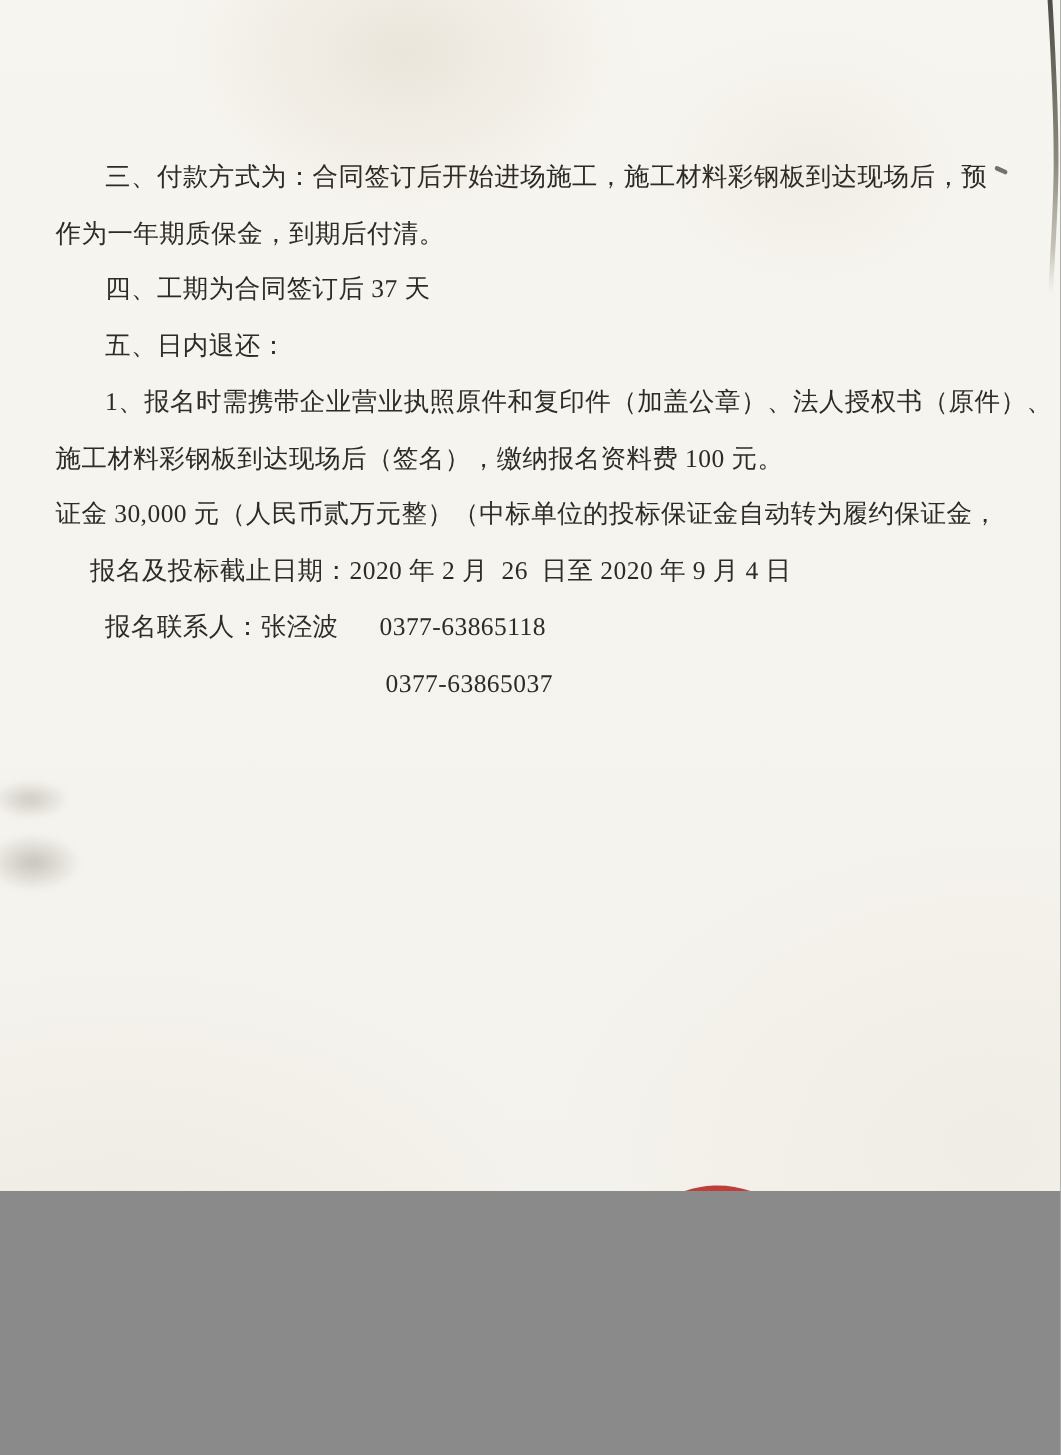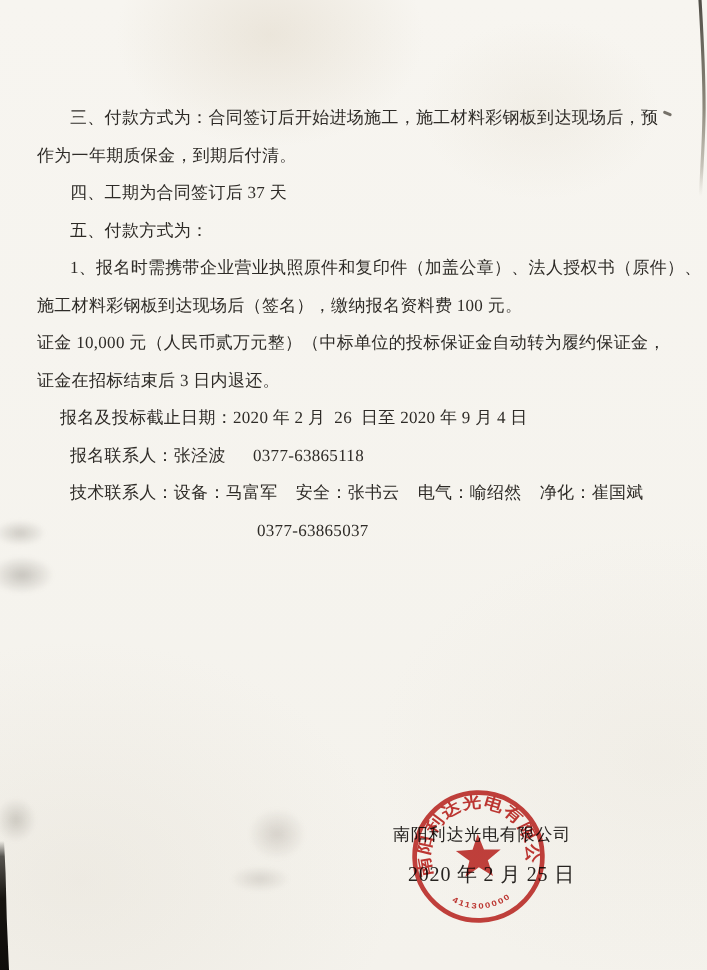--- a/index.html
+++ b/index.html
@@ -1,19 +1,19 @@
 <!DOCTYPE html>
 <html><head>
 <meta charset="utf-8">
 <style>
   html, body { margin: 0; padding: 0; background: #8a8a8a; }
   .page {
     position: relative;
     width: 707px;
-    height: 970px;
+    height: 794px;
     margin: 0 auto;
     overflow: hidden;
     background:
       radial-gradient(220px 160px at 270px 35px, rgba(205,190,165,0.28), transparent 70%),
       radial-gradient(160px 120px at 540px 110px, rgba(215,205,185,0.18), transparent 75%),
       radial-gradient(420px 320px at 80px 880px, rgba(222,216,204,0.30), transparent 75%),
       radial-gradient(380px 300px at 660px 760px, rgba(226,220,208,0.22), transparent 75%),
       linear-gradient(#f7f5f0, #f4f2ec);
     font-family: "Liberation Serif", "DejaVu Serif", serif;
   }
@@ -100,28 +100,26 @@
 </style>
 </head>
 <body>
 
 <div class="page">
 
   <div class="doc-content">
     <div class="doc-line indent-2">三、付款方式为：合同签订后开始进场施工，施工材料彩钢板到达现场后，预</div>
     <div class="doc-line">作为一年期质保金，到期后付清。</div>
     <div class="doc-line indent-2">四、工期为合同签订后 37 天</div>
-    <div class="doc-line indent-2">五、付款方式为：</div>
+    <div class="doc-line indent-2">五、日内退还：</div>
     <div class="doc-line indent-2">1、报名时需携带企业营业执照原件和复印件（加盖公章）、法人授权书（原件）、</div>
     <div class="doc-line">施工材料彩钢板到达现场后（签名），缴纳报名资料费 100 元。</div>
-    <div class="doc-line">证金 10,000 元（人民币贰万元整）（中标单位的投标保证金自动转为履约保证金，</div>
-    <div class="doc-line">证金在招标结束后 3 日内退还。</div>
+    <div class="doc-line">证金 30,000 元（人民币贰万元整）（中标单位的投标保证金自动转为履约保证金，</div>
     <div class="doc-line indent-1">报名及投标截止日期：2020 年 2 月  26  日至 2020 年 9 月 4 日</div>
     <div class="doc-line indent-2">报名联系人：张泾波      0377-63865118</div>
-    <div class="doc-line indent-2">技术联系人：设备：马富军    安全：张书云    电气：喻绍然    净化：崔国斌</div>
     <div class="doc-line phone-center">0377-63865037</div>
   </div>
 
   <div class="signature-company">南阳利达光电有限公司</div>
   <div class="signature-date">2020 年 2 月 25 日</div>
 
   <svg class="seal" viewBox="0 0 136 136" xmlns="http://www.w3.org/2000/svg">
     <defs>
       <path id="ringPath" d="M 22.9 84.4 A 48 48 0 1 1 113.1 84.4" fill="none"></path>
       <path id="serialPath" d="M 38.7 109.8 A 51 51 0 0 0 97.3 109.8" fill="none"></path>

